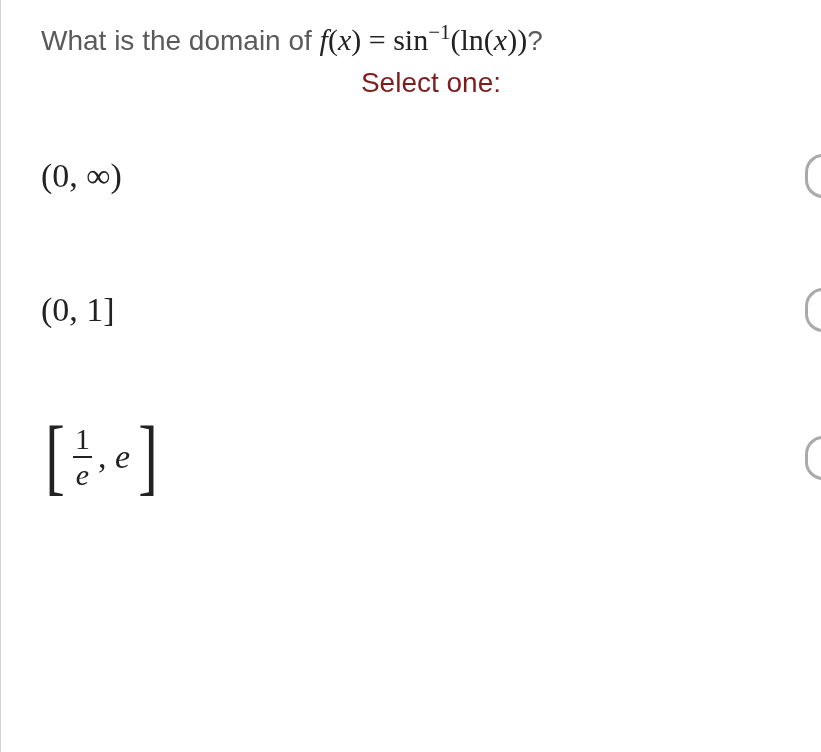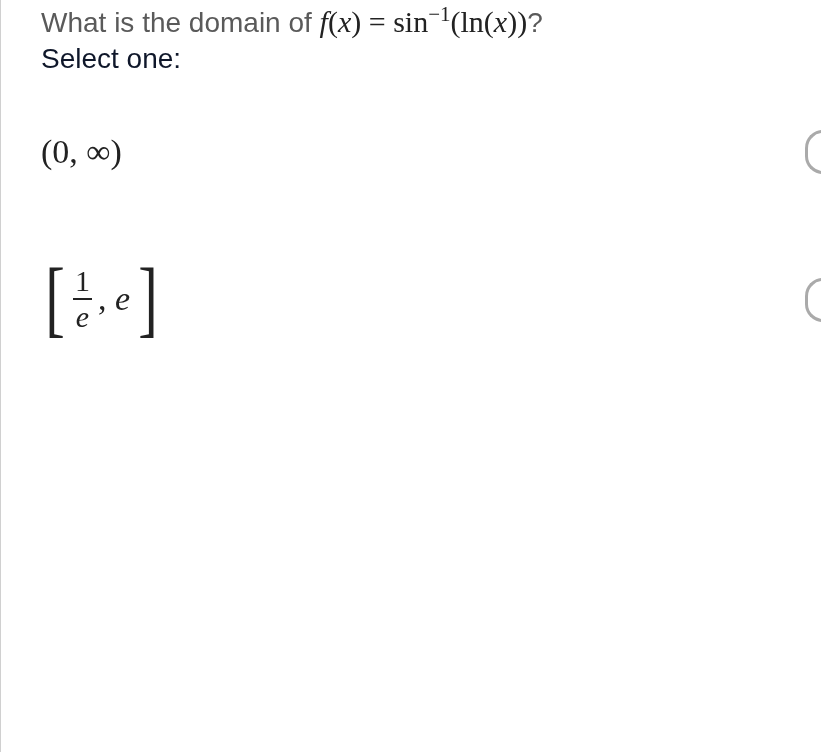--- a/index.html
+++ b/index.html
@@ -8,20 +8,21 @@
     width: 821px;
     height: 752px;
     background: #ffffff;
     font-family: Arial, Helvetica, sans-serif;
     color: #4a4a4a;
     overflow: hidden;
   }
   .container {
     border-left: 1px solid #d0d0d0;
     padding-left: 40px;
+    padding-top: 18px;
     height: 100%;
     box-sizing: border-box;
     position: relative;
   }
   .question-text {
     font-size: 28px;
     line-height: 1.4;
     color: #5a5a5a;
   }
   .math {
@@ -31,21 +32,23 @@
     font-size: 30px;
   }
   .math .rm { font-style: normal; }
   .math sup {
     font-size: 0.7em;
     vertical-align: super;
     font-style: normal;
   }
   .select-one {
     font-size: 28px;
-    color: #0f172a;
+    color: #7f1d1d;
+    margin-top: 6px;
+    text-align: center;
   }
   .options {
     margin-top: 55px;
   }
   .option-row {
     display: flex;
     align-items: center;
     justify-content: space-between;
     margin-bottom: 90px;
   }
@@ -120,20 +123,24 @@
 
   <div class="select-one">Select one:</div>
 
   <div class="options">
 
     <div class="option-row">
       <span class="option-label">(0, ∞)</span>
       <span class="radio-cut"></span>
     </div>
 
+    <div class="option-row">
+      <span class="option-label">(0, 1]</span>
+      <span class="radio-cut"></span>
+    </div>
 
 
     <div class="option-row" style="margin-bottom:0;">
       <span class="option-label frac-row">
         <span class="bigexpr">
           <span class="bigbracket">[</span>
           <span class="frac">
             <span class="num">1</span>
             <span class="bar"></span>
             <span class="den" style="font-style:italic;">e</span>

